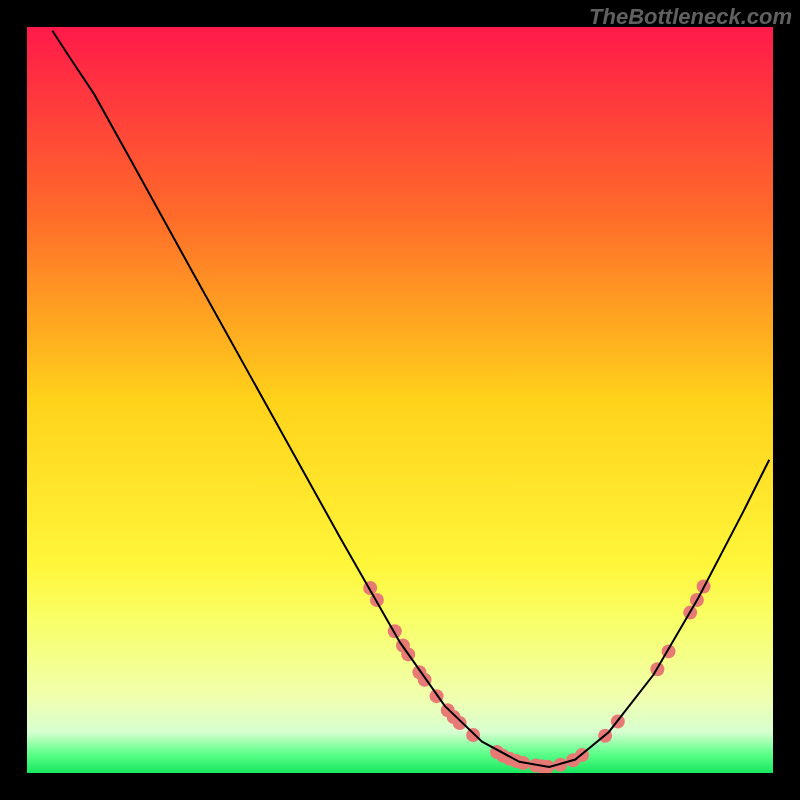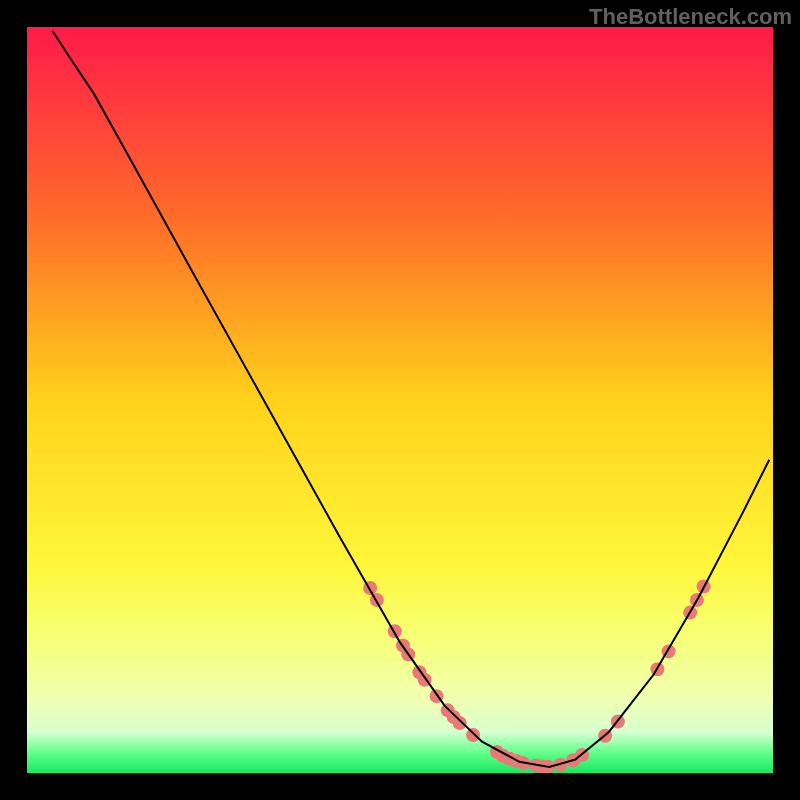--- a/index.html
+++ b/index.html
@@ -8,20 +8,21 @@
     width: 800px;
     height: 800px;
     background: #000;
     font-family: Arial, Helvetica, sans-serif;
     overflow: hidden;
   }
   #container {
     position: relative;
     width: 800px;
     height: 800px;
+    font-style: italic;
   }
   #watermark {
     position: absolute;
     top: 4px;
     right: 8px;
     color: #606060;
     font-size: 22px;
     font-weight: bold;
     z-index: 10;
   }

